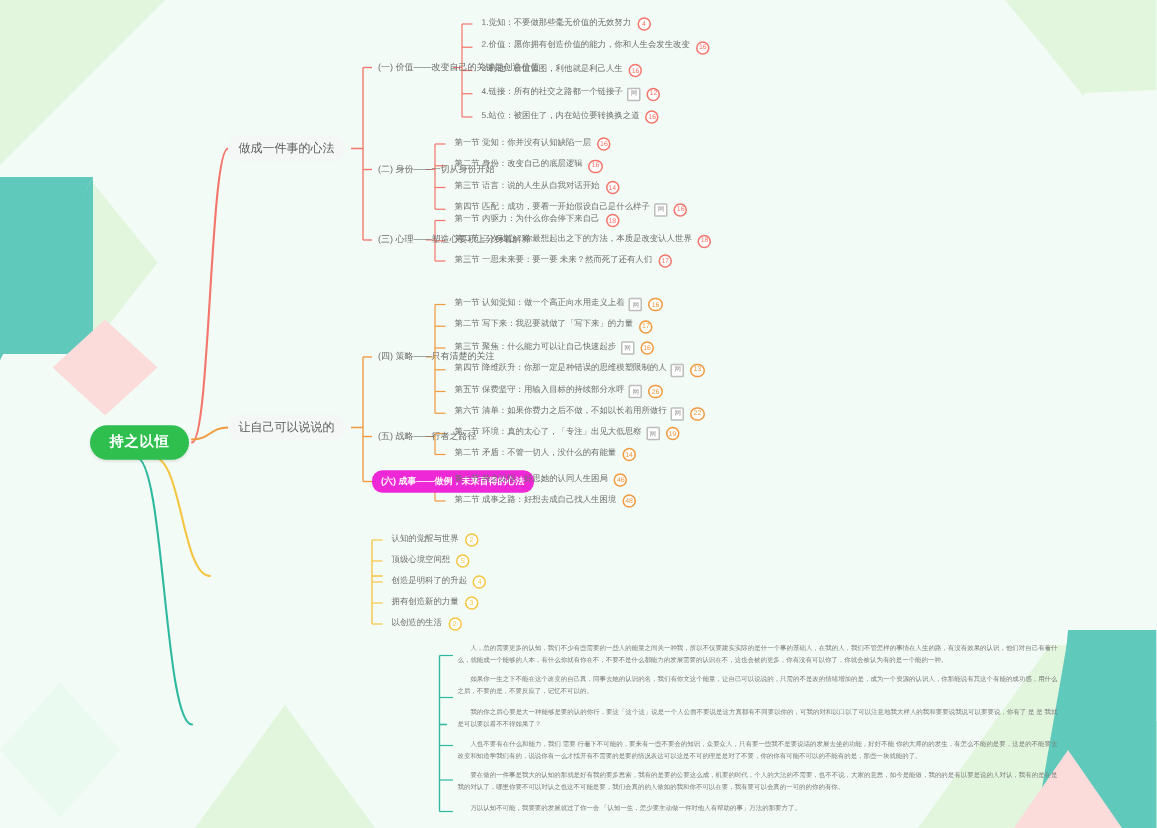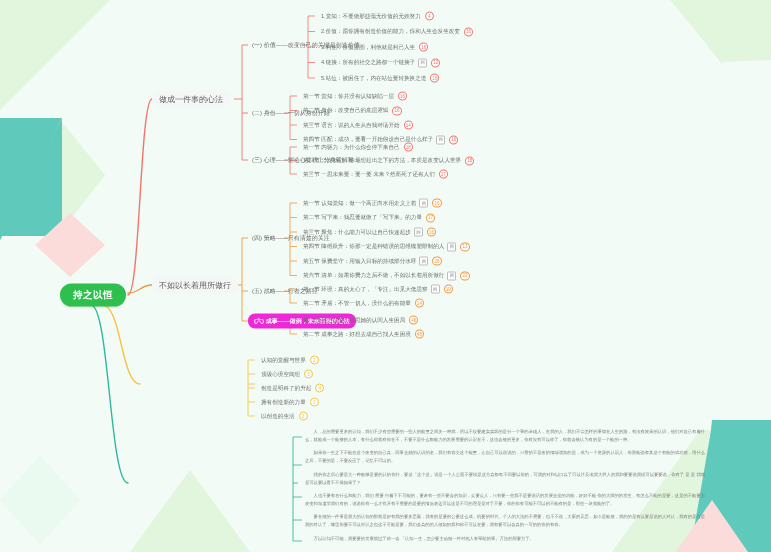--- a/index.html
+++ b/index.html
@@ -191,21 +191,21 @@
     </div>
     <div class="node leaf" style="left: 300px; top: 160.5px; transform: translateY(-50%);">
       <span class="txt">第二节 二次动心：你最想起出之下的方法，本质是改变认人世界</span>
       <span class="badge" style="color: rgb(244, 117, 107); background: rgb(255, 255, 255);">18</span>
     </div>
     <div class="node leaf" style="left: 300px; top: 174px; transform: translateY(-50%);">
       <span class="txt">第三节 一思未来要：要一要 未来？然而死了还有人们</span>
       <span class="badge" style="color: rgb(244, 117, 107); background: rgb(255, 255, 255);">17</span>
     </div>
     <div class="node lvl1" style="left: 152px; top: 285px; transform: translateY(-50%);">
-      <span class="txt">不如以长着用所做行</span>
+      <span class="txt">让自己可以说说的</span>
     </div>
     <div class="node lvl2" style="left: 248px; top: 238px; transform: translateY(-50%);">
       <span class="txt">(四) 策略——只有清楚的关注</span>
     </div>
     <div class="node leaf" style="left: 300px; top: 203px; transform: translateY(-50%);">
       <span class="txt">第一节 认知觉知：做一个高正向水用走义上着</span>
       <span class="attach">网</span>
       <span class="badge" style="color: rgb(240, 153, 63); background: rgb(255, 255, 255);">16</span>
     </div>
     <div class="node leaf" style="left: 300px; top: 217.5px; transform: translateY(-50%);">

